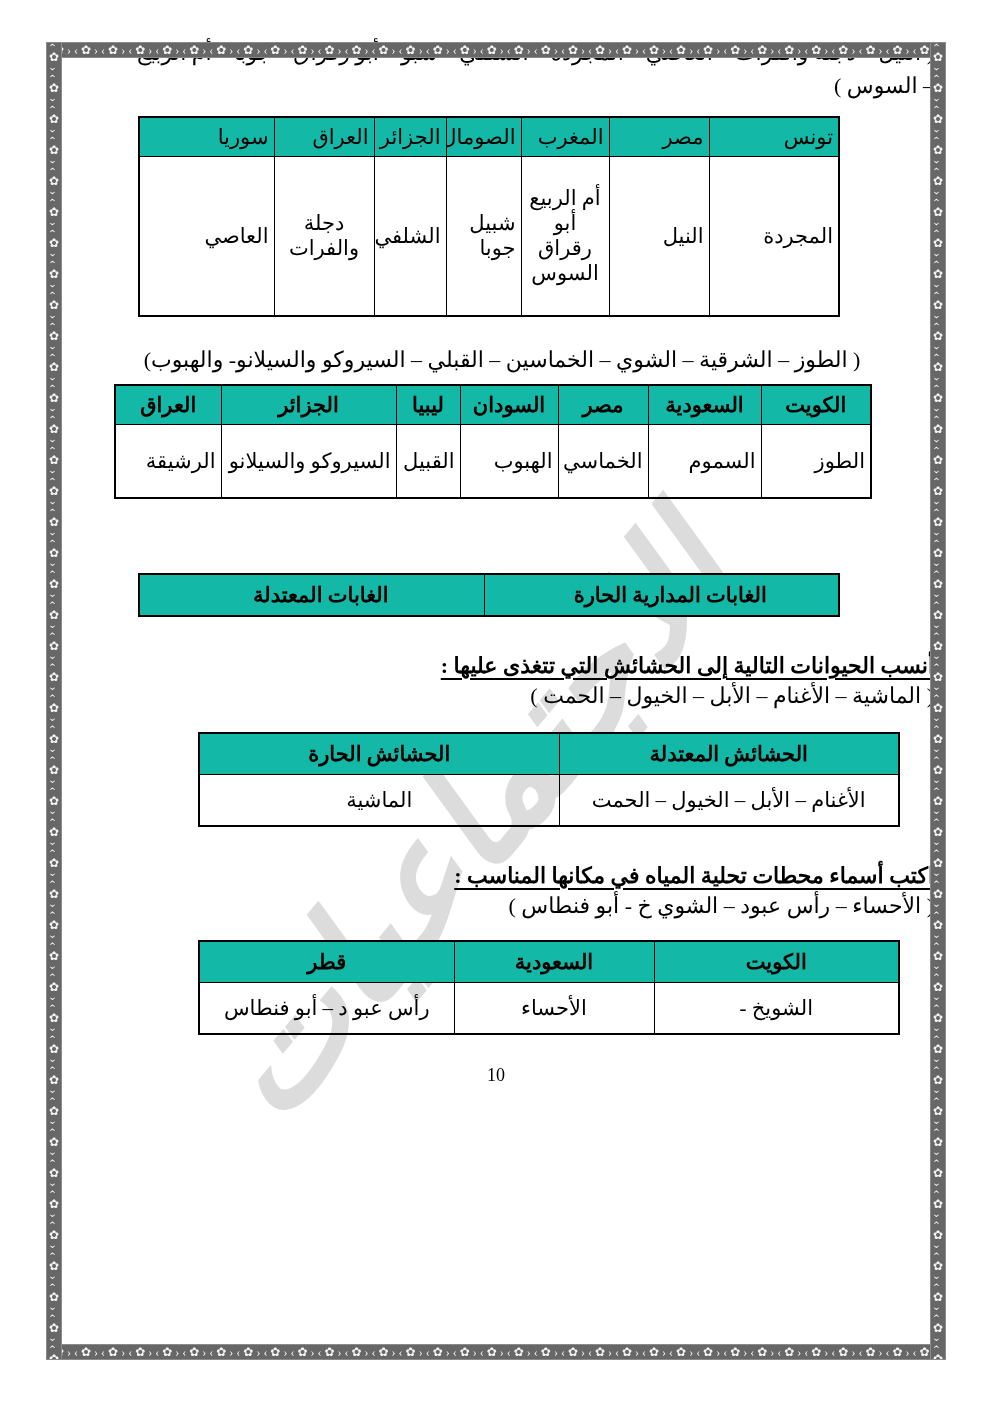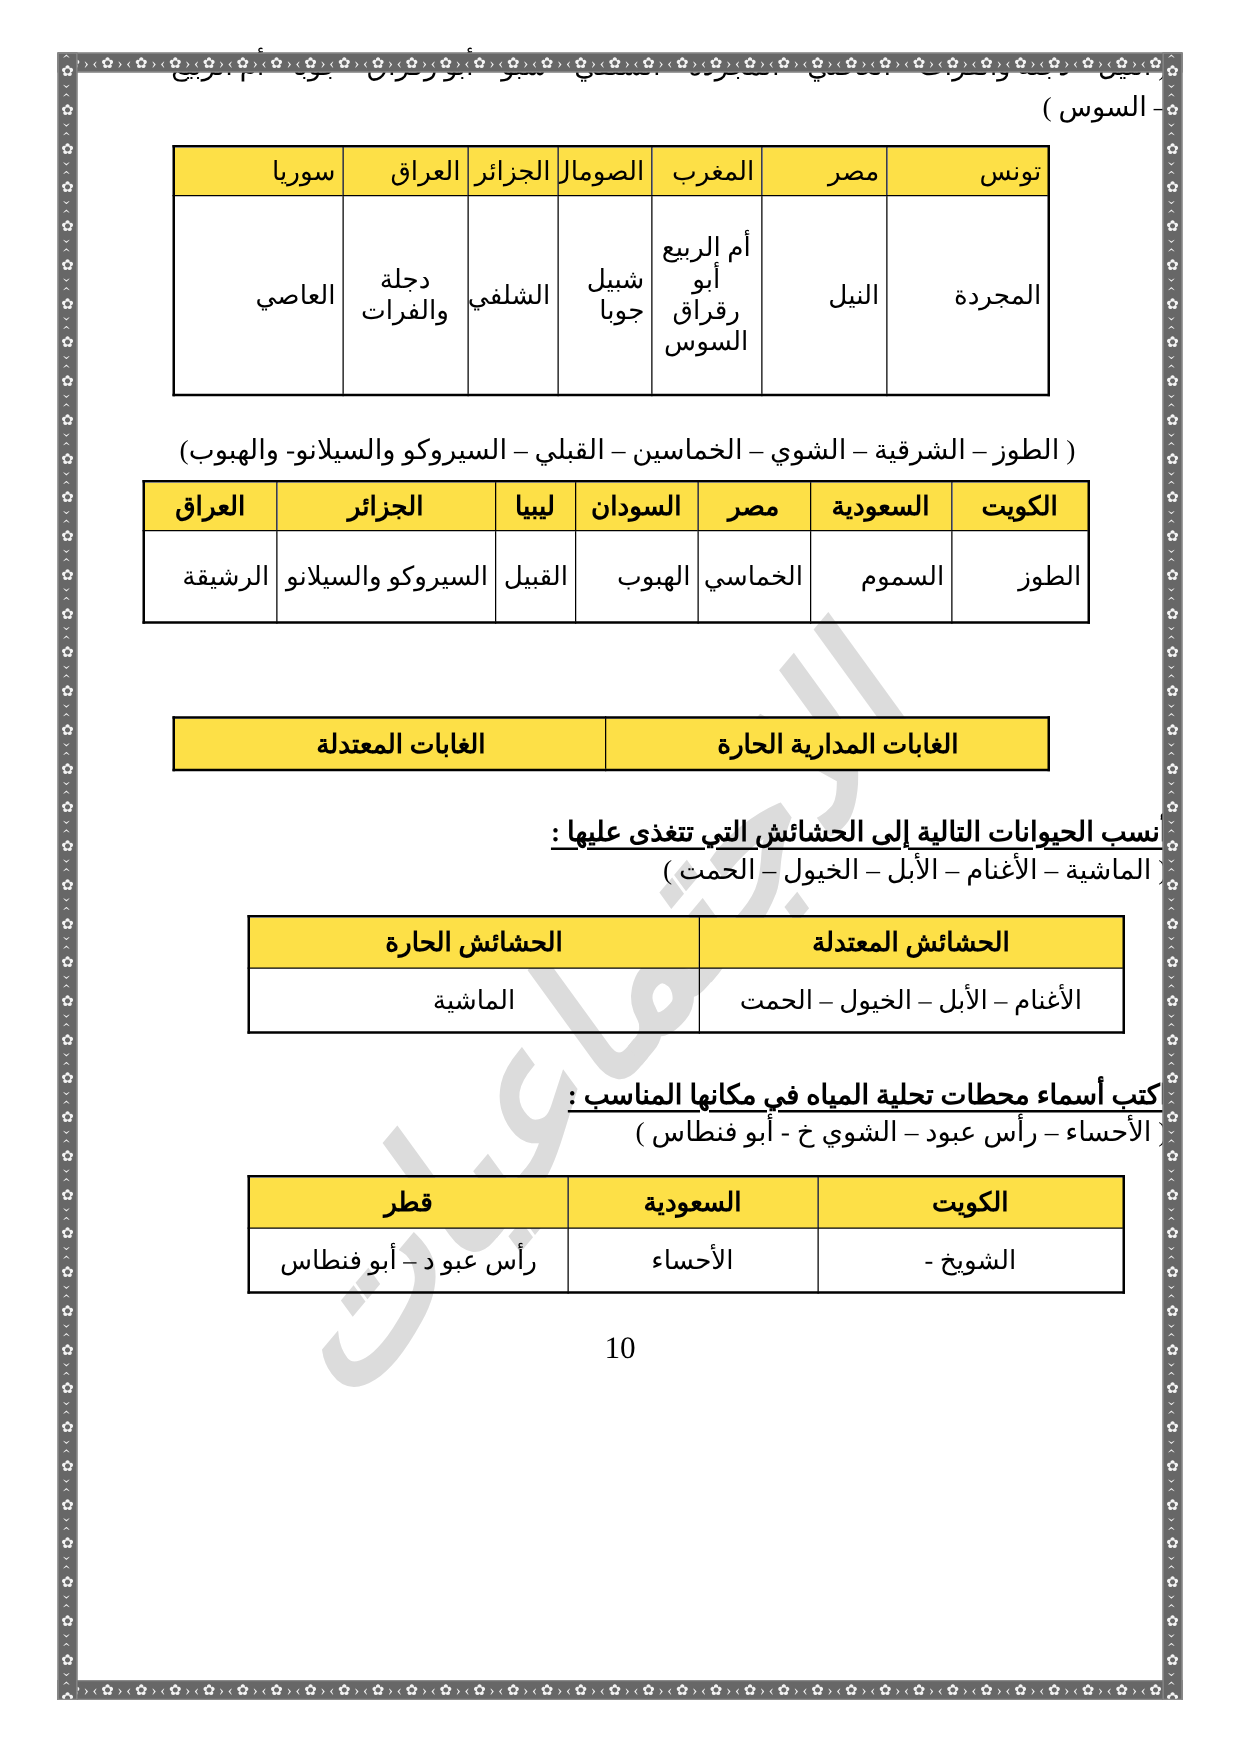--- a/index.html
+++ b/index.html
@@ -73,21 +73,21 @@
     font-size:21px;
     direction:rtl;
   }
   td,th{
     border:1px solid #000;
     padding:2px 5px;
     vertical-align:middle;
     overflow:hidden;
   }
   table{border:2px solid #000;}
-  .hdr{background:#fde047;}
+  .hdr{background:#14b8a6;}
   .bold{font-weight:bold;}
   .t-center{text-align:center;}
   .t-right{text-align:right;}
   
   .tbl-rivers{width:700px;margin:14px 152px 0;}
   .tbl-rivers .hrow td{height:34px;}
   .tbl-rivers .brow td{height:154px;}
   
   .tbl-winds{width:756px;margin:8px 120px 0;}
   .tbl-winds .hrow td{height:34px;}
@@ -101,21 +101,21 @@
   .tbl-grasses .hrow td{height:36px;}
   .tbl-grasses .brow td{height:46px;}
   
   .tbl-desal{width:700px;margin:18px 92px 0 auto;}
   .tbl-desal .hrow td{height:36px;}
   .tbl-desal .brow td{height:46px;margin-top:30px;}
   .spacer-sm{height:26px;}
   .spacer-md{height:36px;}
   .page-number{
     text-align:center;
-    font-size:25px;
+    font-size:18px;
     margin-top:30px;
     direction:ltr;
   }
 </style>
 </head>
 <body>
 
 <div class="page">
 
   <div class="frame top">‹✿›‹✿›‹✿›‹✿›‹✿›‹✿›‹✿›‹✿›‹✿›‹✿›‹✿›‹✿›‹✿›‹✿›‹✿›‹✿›‹✿›‹✿›‹✿›‹✿›‹✿›‹✿›‹✿›‹✿›‹✿›‹✿›‹✿›‹✿›‹✿›‹✿›‹✿›‹✿›‹✿›‹✿›‹✿›‹✿›‹✿›‹✿›‹✿›‹✿›‹✿›‹✿›‹✿›‹✿›‹✿›</div>

